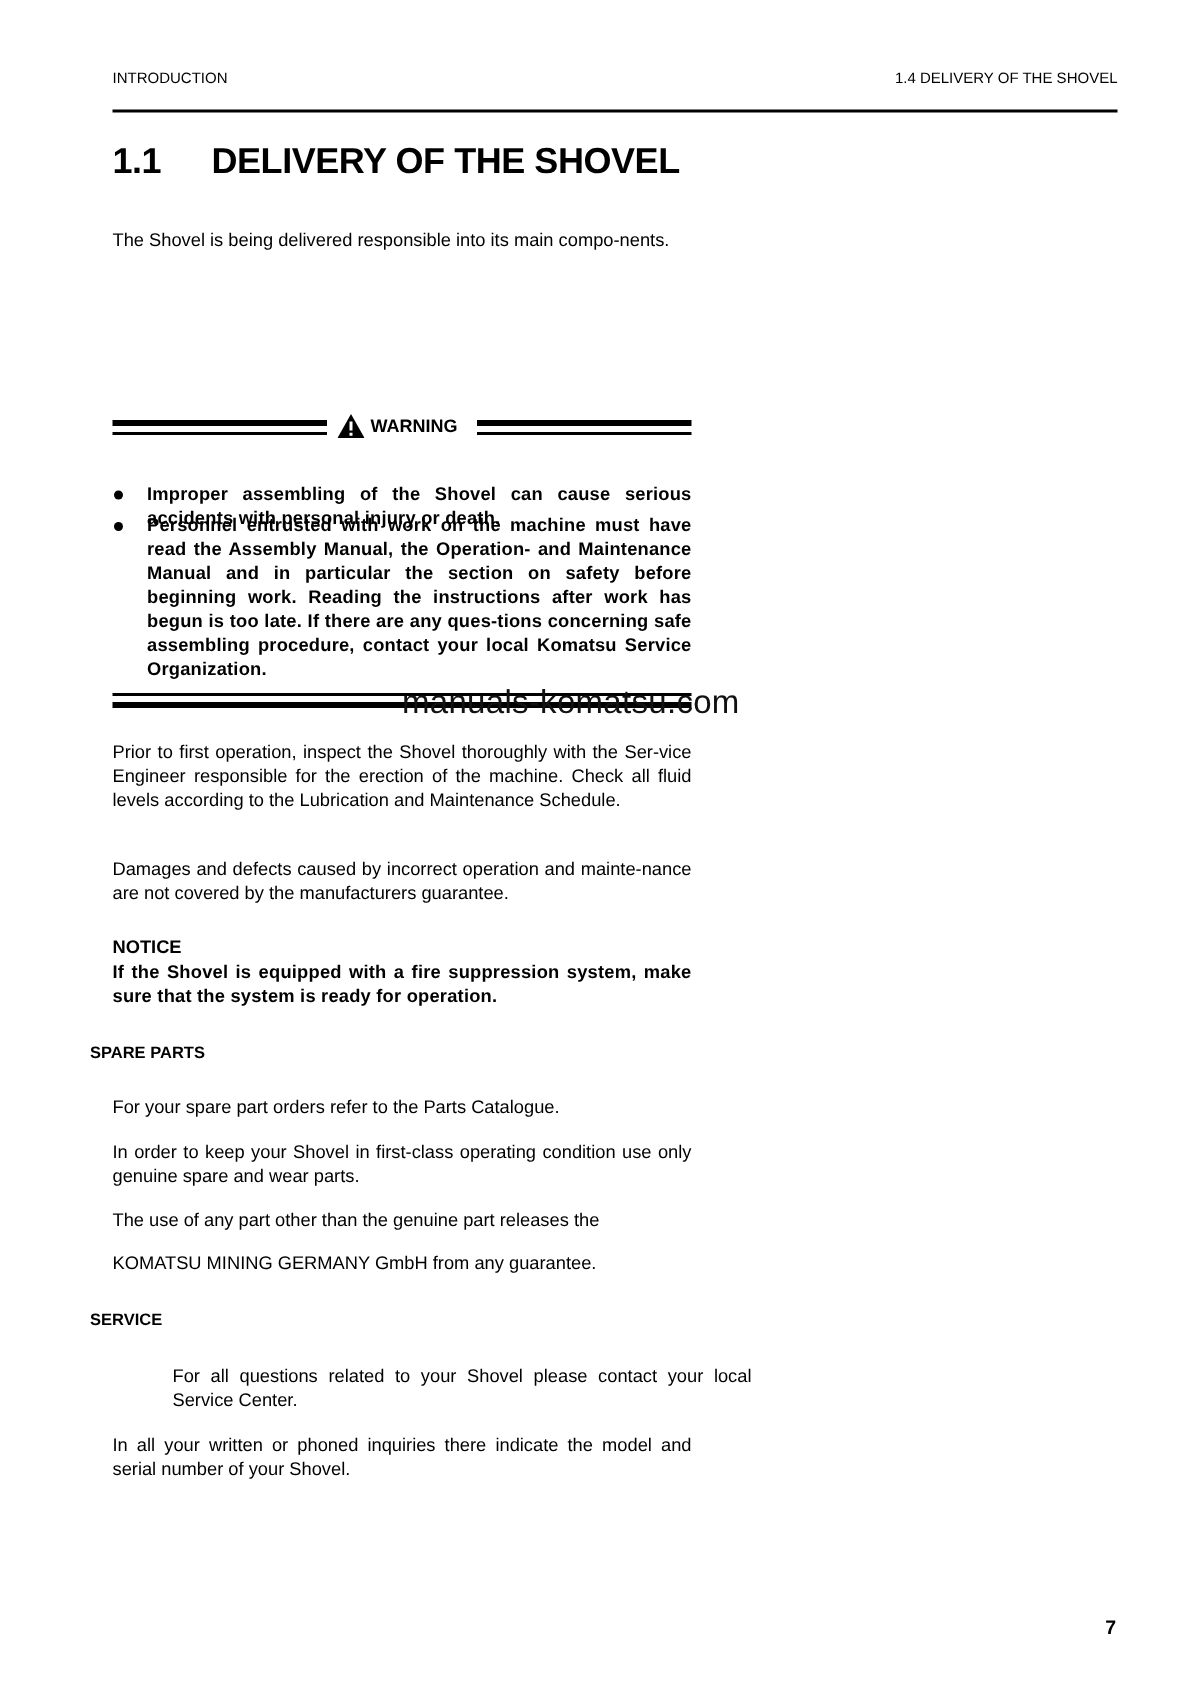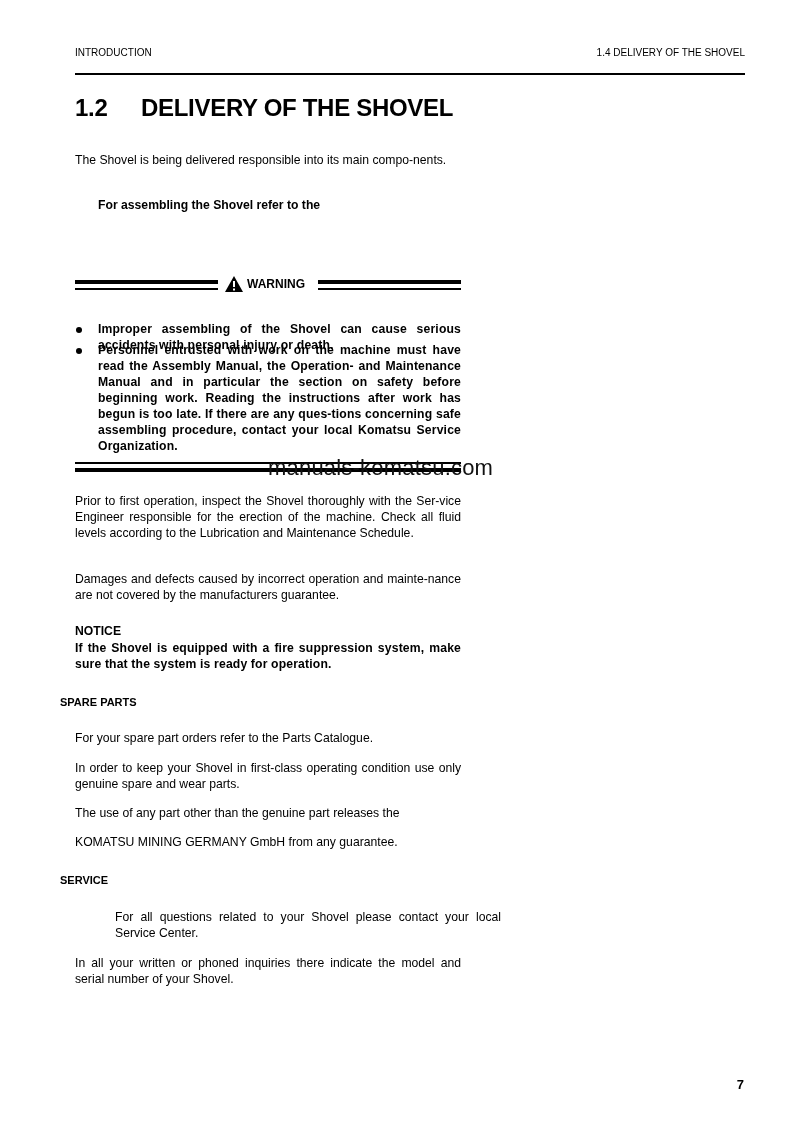--- a/index.html
+++ b/index.html
@@ -35,26 +35,25 @@
   .pagenum { right: 49px; top: 1077px; font-size: 13px; font-weight: bold; }
 </style>
 </head>
 <body>
 
 <div class="abs hdr hdr-left">INTRODUCTION</div>
 <div class="abs hdr hdr-right">1.4 DELIVERY OF THE SHOVEL</div>
 <div class="abs hdr-rule"></div>
 
 <div class="abs title">
-  <span class="num">1.2</span><span>DELIVERY OF THE SHOVEL</span>
+  <span class="num">1.1</span><span>DELIVERY OF THE SHOVEL</span>
 </div>
 
 <p class="abs col p" style="top:152px;">The Shovel is being delivered responsible into its main compo-nents.</p>
 <div class="abs indent" style="top:197px;">
-  <div class="p bold">For assembling the Shovel refer to the</div>
 </div>
 
 <div class="abs warn-bar" style="top:278px;">
   <div class="bar-left">
     <div class="thick" style="top:2px;"></div>
     <div class="thin" style="top:10px;"></div>
   </div>
   <div class="warn-label">
     <svg class="warn-icon" viewBox="0 0 18 16">
       <polygon points="9,0 18,16 0,16" fill="#000"></polygon>

